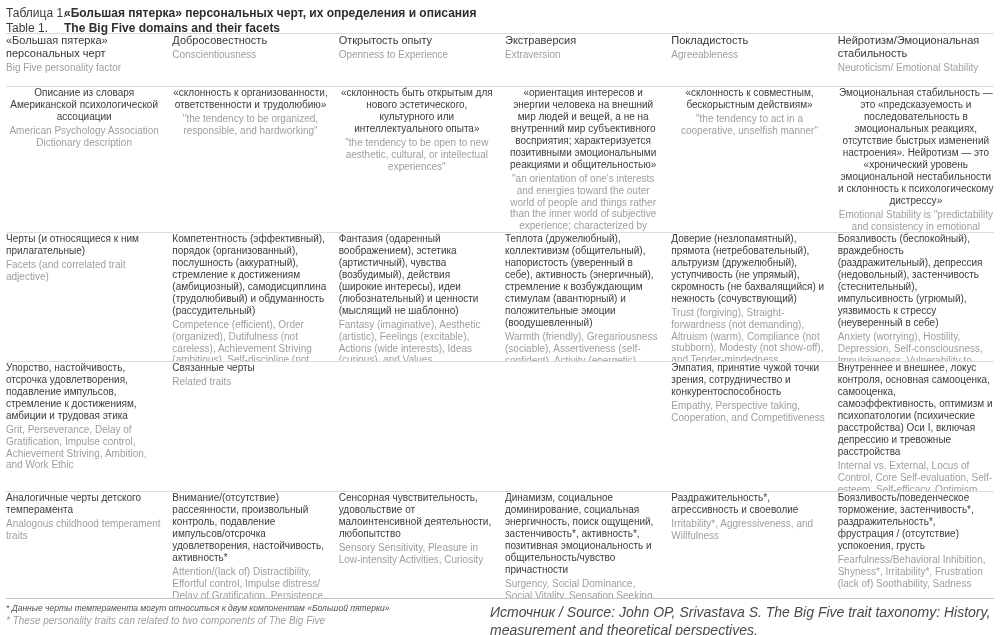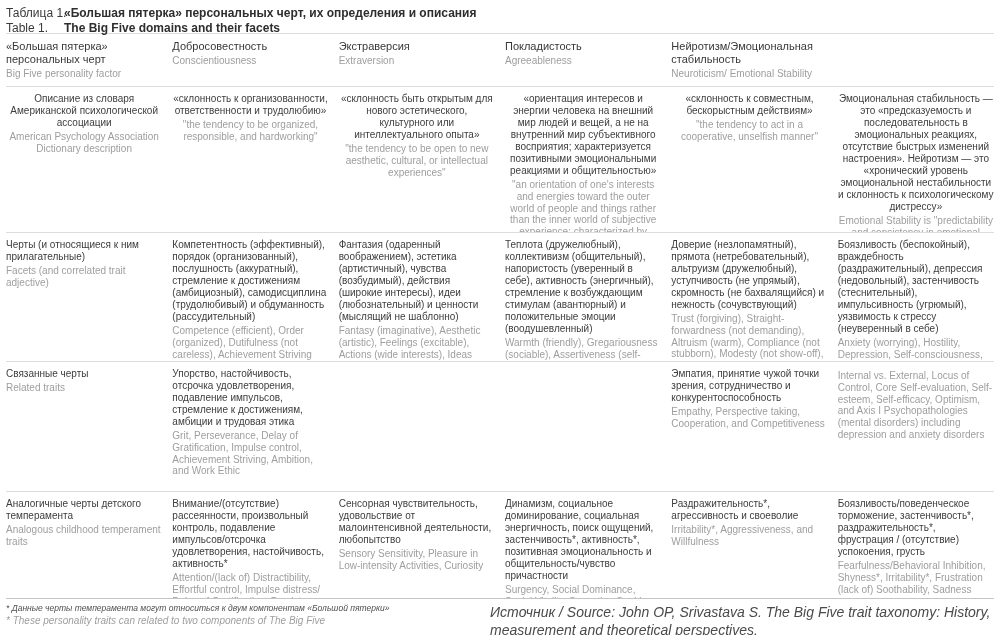--- a/index.html
+++ b/index.html
@@ -9,21 +9,21 @@
   .page{box-sizing:border-box;width:1000px;height:635px;padding:4px 6px 0 6px;}
 
   
   .titleblock{height:29px;padding-top:2px;box-sizing:border-box;}
   .title-line{font-size:12px;color:#333;line-height:1.22;white-space:nowrap;}
   .title-label{display:inline-block;width:58px;font-weight:400;color:#3a3a3a;}
   .title-text{font-weight:700;color:#2e2e2e;}
 
   
   .grid-row{display:grid;grid-template-columns:repeat(6,1fr);column-gap:10px;
-            border-top:1px solid #dcdcdc;box-sizing:border-box;padding-top:6px;
+            border-top:1px solid #dcdcdc;box-sizing:border-box;padding-top:0;
             overflow:hidden;}
   .header-row{height:53px;}
   .row-desc{height:146px;text-align:center;}
   .row-facets{height:129px;}
   .row-related{height:130px;}
   .row-child{height:107px;}
   .cell{overflow:hidden;}
   .ru{font-size:10px;color:#3d3d3d;line-height:1.2;}
   .en{font-size:10px;color:#9e9e9e;line-height:1.18;margin-top:2px;}
   .header-row .ru{font-size:11px;color:#383838;}
@@ -53,20 +53,24 @@
   <div class="grid-row header-row">
     <div class="cell">
       <div class="ru">«Большая пятерка» персональных черт</div>
       <div class="en">Big Five personality factor</div>
     </div>
     <div class="cell">
       <div class="ru">Добросовестность</div>
       <div class="en">Conscientiousness</div>
     </div>
     <div class="cell">
+      <div class="ru">Открытость опыту</div>
+      <div class="en">Openness to Experience</div>
+    </div>
+    <div class="cell">
       <div class="ru">Экстраверсия</div>
       <div class="en">Extraversion</div>
     </div>
     <div class="cell">
       <div class="ru">Покладистость</div>
       <div class="en">Agreeableness</div>
     </div>
     <div class="cell">
       <div class="ru">Нейротизм/Эмоциональная стабильность</div>
       <div class="en">Neuroticism/ Emotional Stability</div>
@@ -122,40 +126,41 @@
       <div class="en">Trust (forgiving), Straight-forwardness (not demanding), Altruism (warm), Compliance (not stubborn), Modesty (not show-off), and Tender-mindedness (sympathetic)</div>
     </div>
     <div class="cell">
       <div class="ru">Боязливость (беспокойный), враждебность (раздражительный), депрессия (недовольный), застенчивость (стеснительный), импульсивность (угрюмый), уязвимость к стрессу (неуверенный в себе)</div>
       <div class="en">Anxiety (worrying), Hostility, Depression, Self-consciousness, Impulsiveness, Vulnerability to Stress (not self-confident)</div>
     </div>
   </div>
 
   <div class="grid-row row-related">
     <div class="cell">
+      <div class="ru">Упорство, настойчивость, отсрочка удовлетворения, подавление импульсов, стремление к достижениям, амбиции и трудовая этика</div>
+      <div class="en">Grit, Perseverance, Delay of Gratification, Impulse control, Achievement Striving, Ambition, and Work Ethic</div>
+    </div>
+    <div class="cell">
       <div class="ru">Связанные черты</div>
       <div class="en">Related traits</div>
     </div>
     <div class="cell">
-      <div class="ru">Упорство, настойчивость, отсрочка удовлетворения, подавление импульсов, стремление к достижениям, амбиции и трудовая этика</div>
-      <div class="en">Grit, Perseverance, Delay of Gratification, Impulse control, Achievement Striving, Ambition, and Work Ethic</div>
-    </div>
-    <div class="cell">
       <div class="ru"></div>
       <div class="en"></div>
     </div>
     <div class="cell">
       <div class="ru"></div>
       <div class="en"></div>
     </div>
     <div class="cell">
       <div class="ru">Эмпатия, принятие чужой точки зрения, сотрудничество и конкурентоспособность</div>
       <div class="en">Empathy, Perspective taking, Cooperation, and Competitiveness</div>
     </div>
     <div class="cell">
+      <div class="ru">Внутреннее и внешнее, локус контроля, основная самооценка, самооценка, самоэффективность, оптимизм и психопатологии (психические расстройства) Оси I, включая депрессию и тревожные расстройства</div>
       <div class="en">Internal vs. External, Locus of Control, Core Self-evaluation, Self-esteem, Self-efficacy, Optimism, and Axis I Psychopathologies (mental disorders) including depression and anxiety disorders</div>
     </div>
   </div>
 
   <div class="grid-row row-child">
     <div class="cell">
       <div class="ru">Аналогичные черты детского темперамента</div>
       <div class="en">Analogous childhood temperament traits</div>
     </div>
     <div class="cell">

